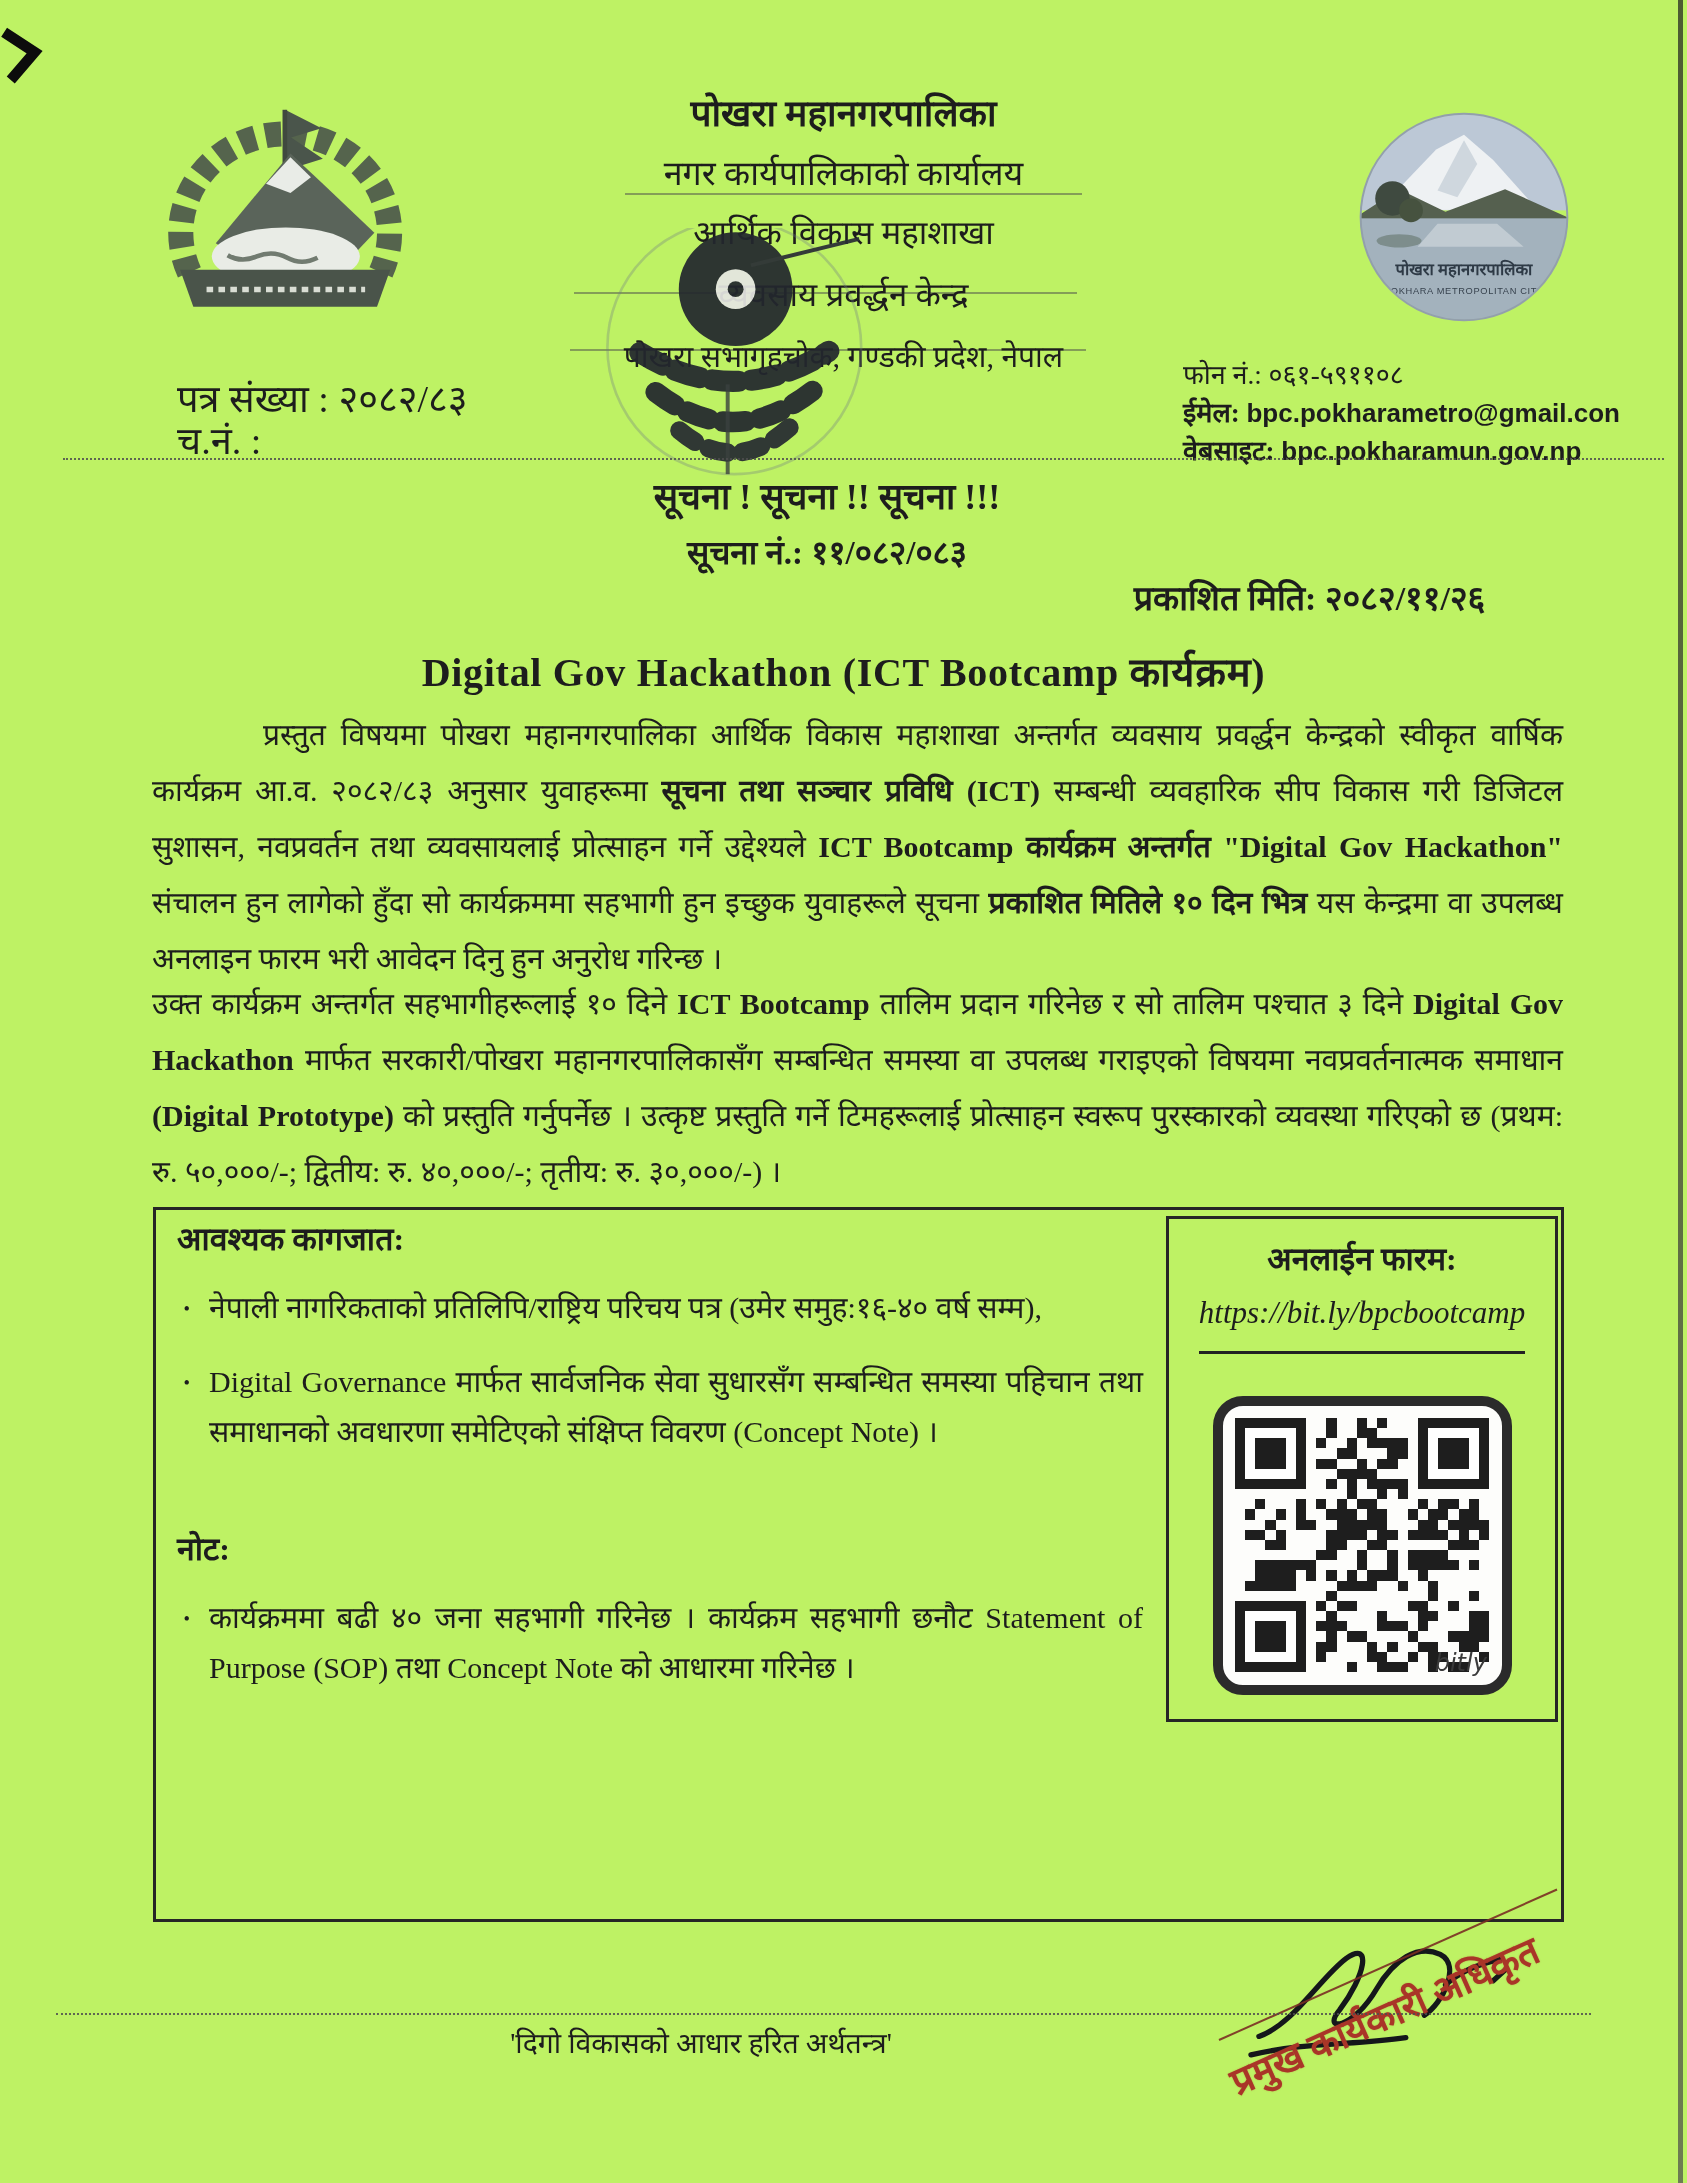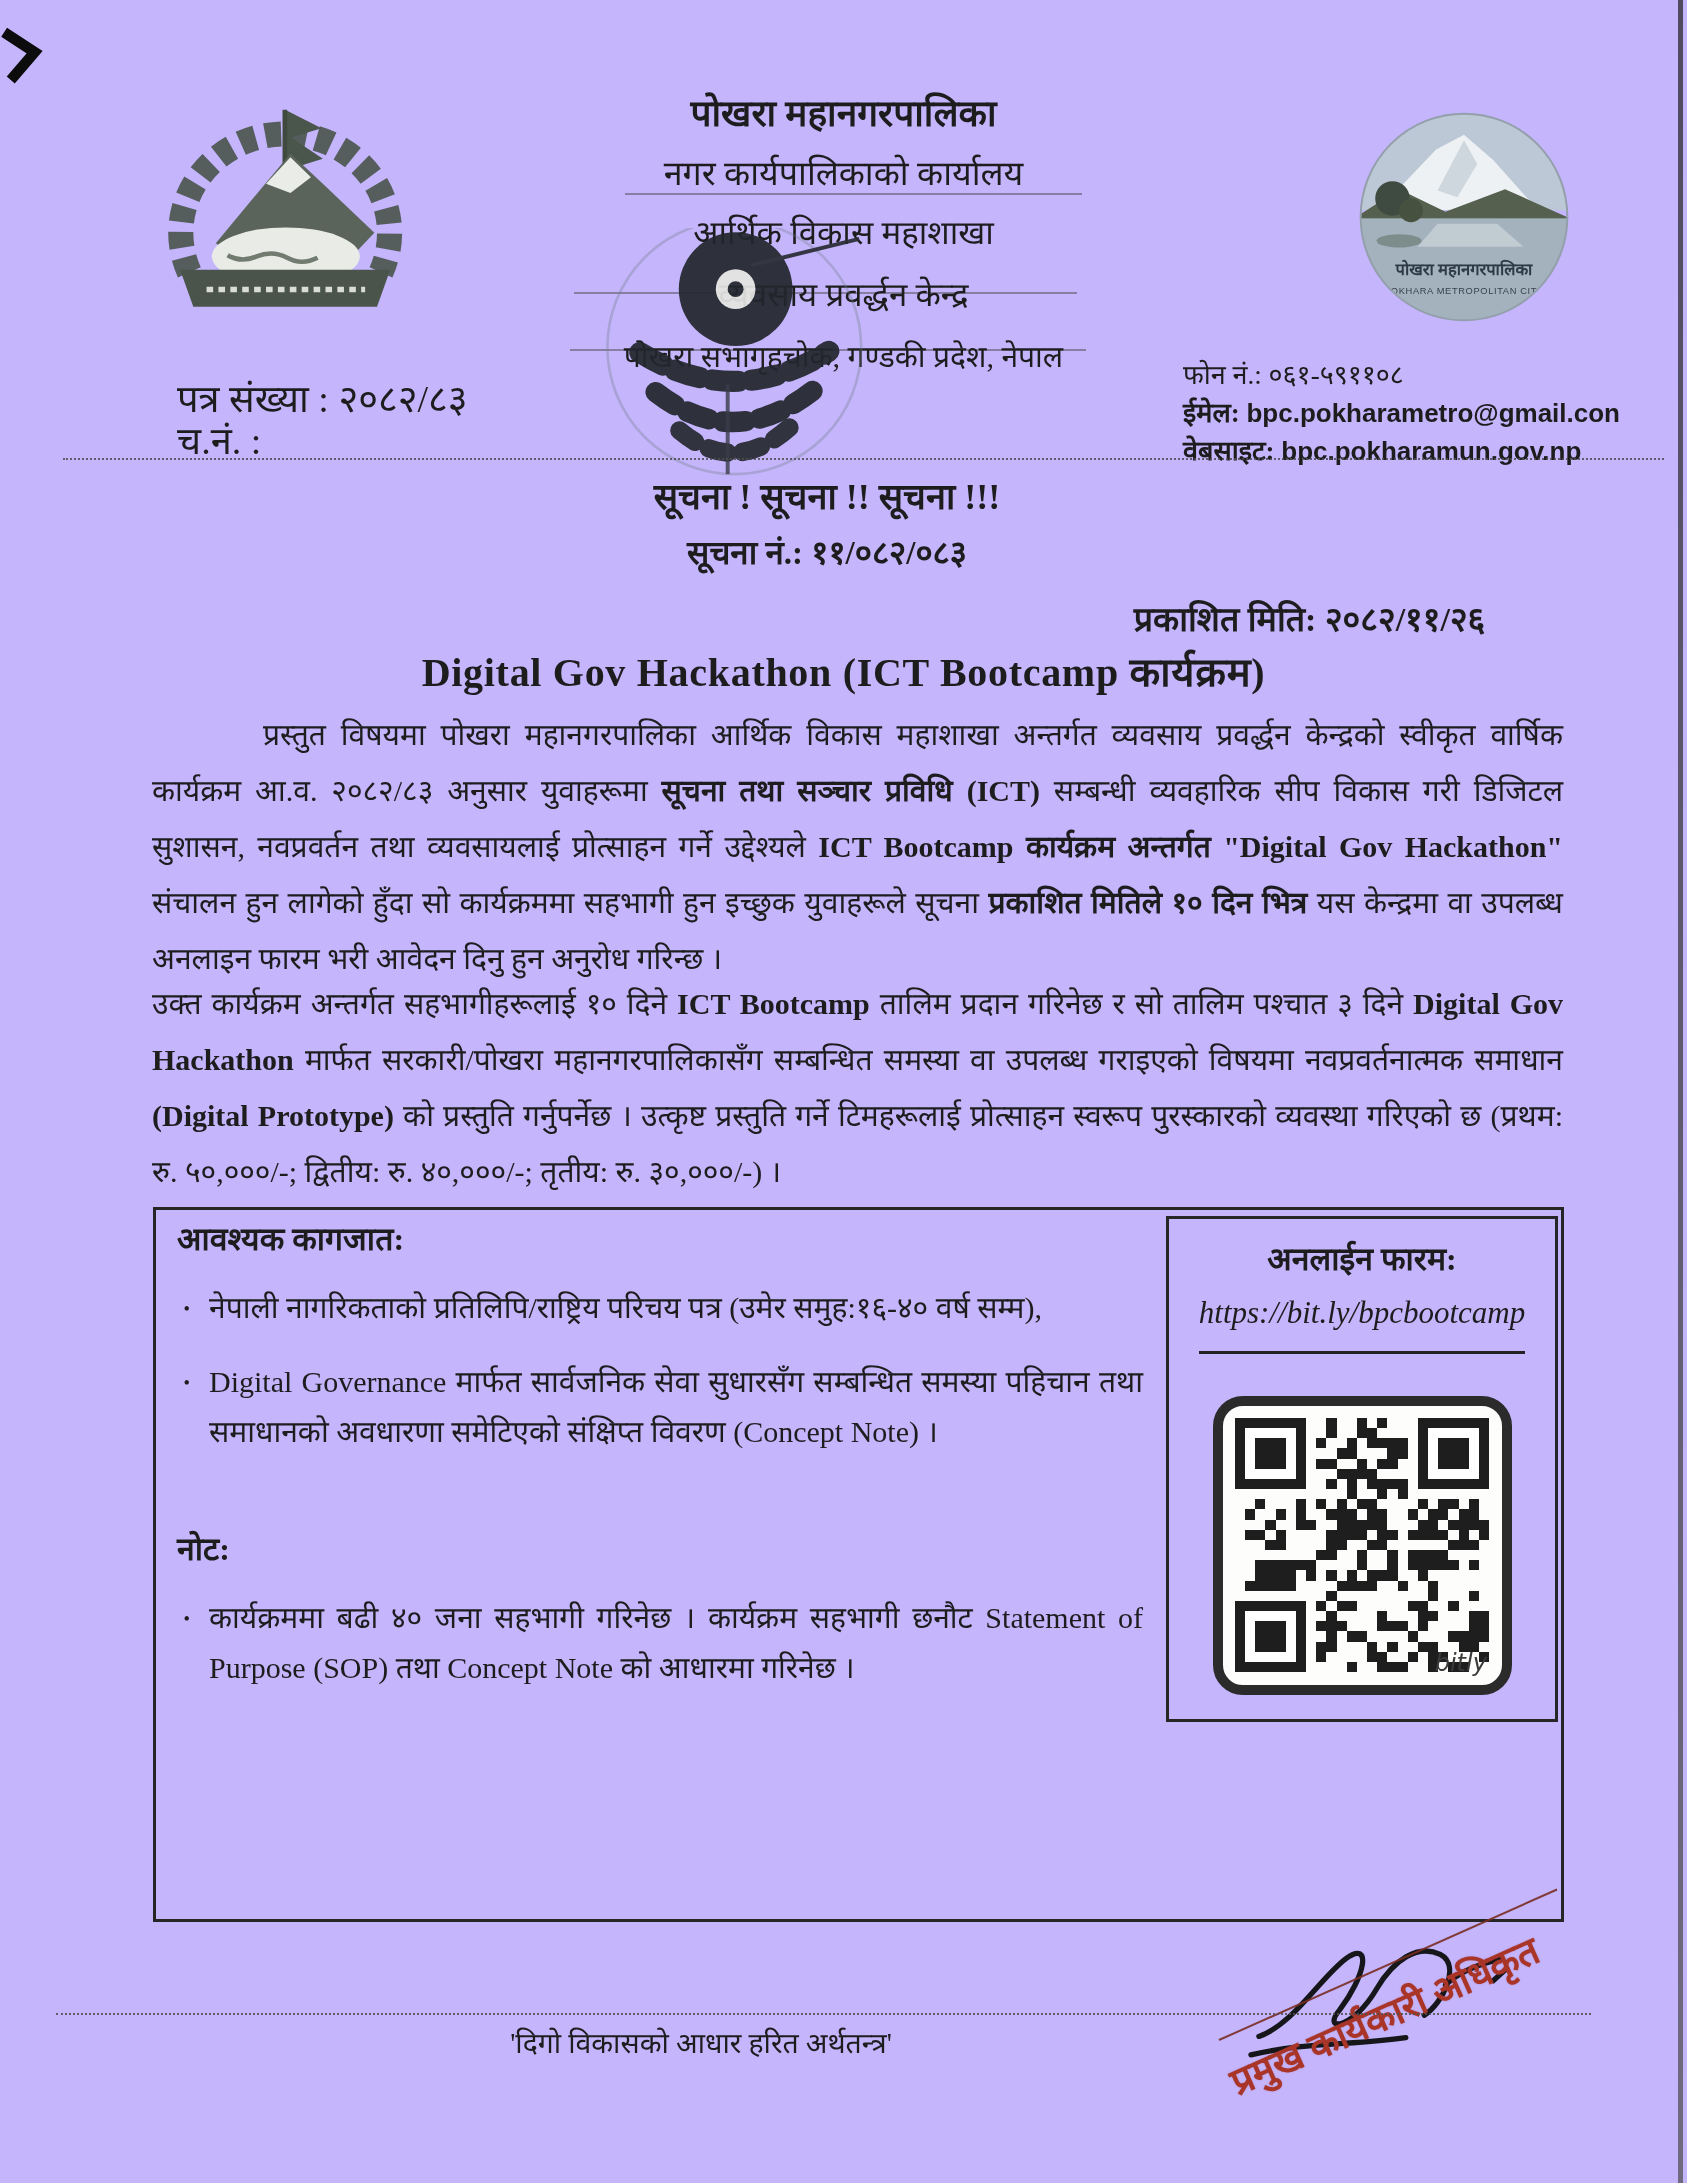--- a/index.html
+++ b/index.html
@@ -1,36 +1,36 @@
 <!DOCTYPE html>
 <html style="font-size:10.6px"><head>
 <meta charset="utf-8">
 <style>
   html,body{margin:0;padding:0;background:#888;}
   .page{
-    position:relative;width:1687px;height:2183px;background:#c4b5fd;
+    position:relative;width:1687px;height:2183px;background:#bef264;
     font-family:"Liberation Serif","DejaVu Serif",serif;color:#1d1d1d;overflow:hidden;
   }
   .abs{position:absolute;}
   
   .org-block{left:493px;top:93px;width:701px;text-align:center;}
   .org-l1{font-size:37px;font-weight:bold;line-height:42px;}
   .org-l2{font-size:34px;line-height:40px;margin-top:18.5px;}
   .org-l3{font-size:33px;line-height:38px;margin-top:20px;}
   .org-l4{font-size:33px;line-height:38px;margin-top:24px;}
   .org-l5{font-size:30px;line-height:36px;margin-top:25px;}
   .streak{position:absolute;height:2px;background:#4a4a4a;opacity:.5;}
   .ref-block{left:177px;top:378px;font-size:38px;line-height:42px;}
   .contact-block{left:1183px;top:356px;font-size:27px;line-height:38px;}
   .contact-block .lat{font-family:"Liberation Sans","DejaVu Sans",sans-serif;font-weight:bold;font-size:26px;}
   .contact-block b{font-weight:bold;}
   .dotted{position:absolute;border-top:2.6px dotted #4e4e4e;height:0;opacity:.85;}
   .banner{left:463px;top:471px;width:728px;text-align:center;font-size:36px;font-weight:bold;}
   .notice-no{left:463px;top:529px;width:728px;text-align:center;font-size:33px;font-weight:bold;}
-  .published{left:1045px;top:574px;width:529px;text-align:center;font-size:34px;font-weight:bold;margin-top:21px;}
+  .published{left:1045px;top:574px;width:529px;text-align:center;font-size:34px;font-weight:bold;}
   .title{left:0;top:643px;width:1687px;text-align:center;font-size:40px;font-weight:bold;letter-spacing:0.7px;}
   .para{text-align:justify;font-size:30px;line-height:56px;}
   .para1{left:152px;top:707px;width:1411px;text-indent:111px;}
   .para2{left:152px;top:976px;width:1411px;}
   
   .outer-box{left:153px;top:1207px;width:1411px;height:715px;border:3.3px solid #262626;box-sizing:border-box;}
   .left-col{left:177px;top:1216px;width:966px;}
   .req-heading{font-size:32px;font-weight:bold;}
   .req-item{position:relative;padding-left:32px;font-size:30px;line-height:50px;text-align:justify;margin-top:24px;}
   .req-item::before{content:"•";position:absolute;left:6.6px;top:1.3px;font-size:18.5px;}

